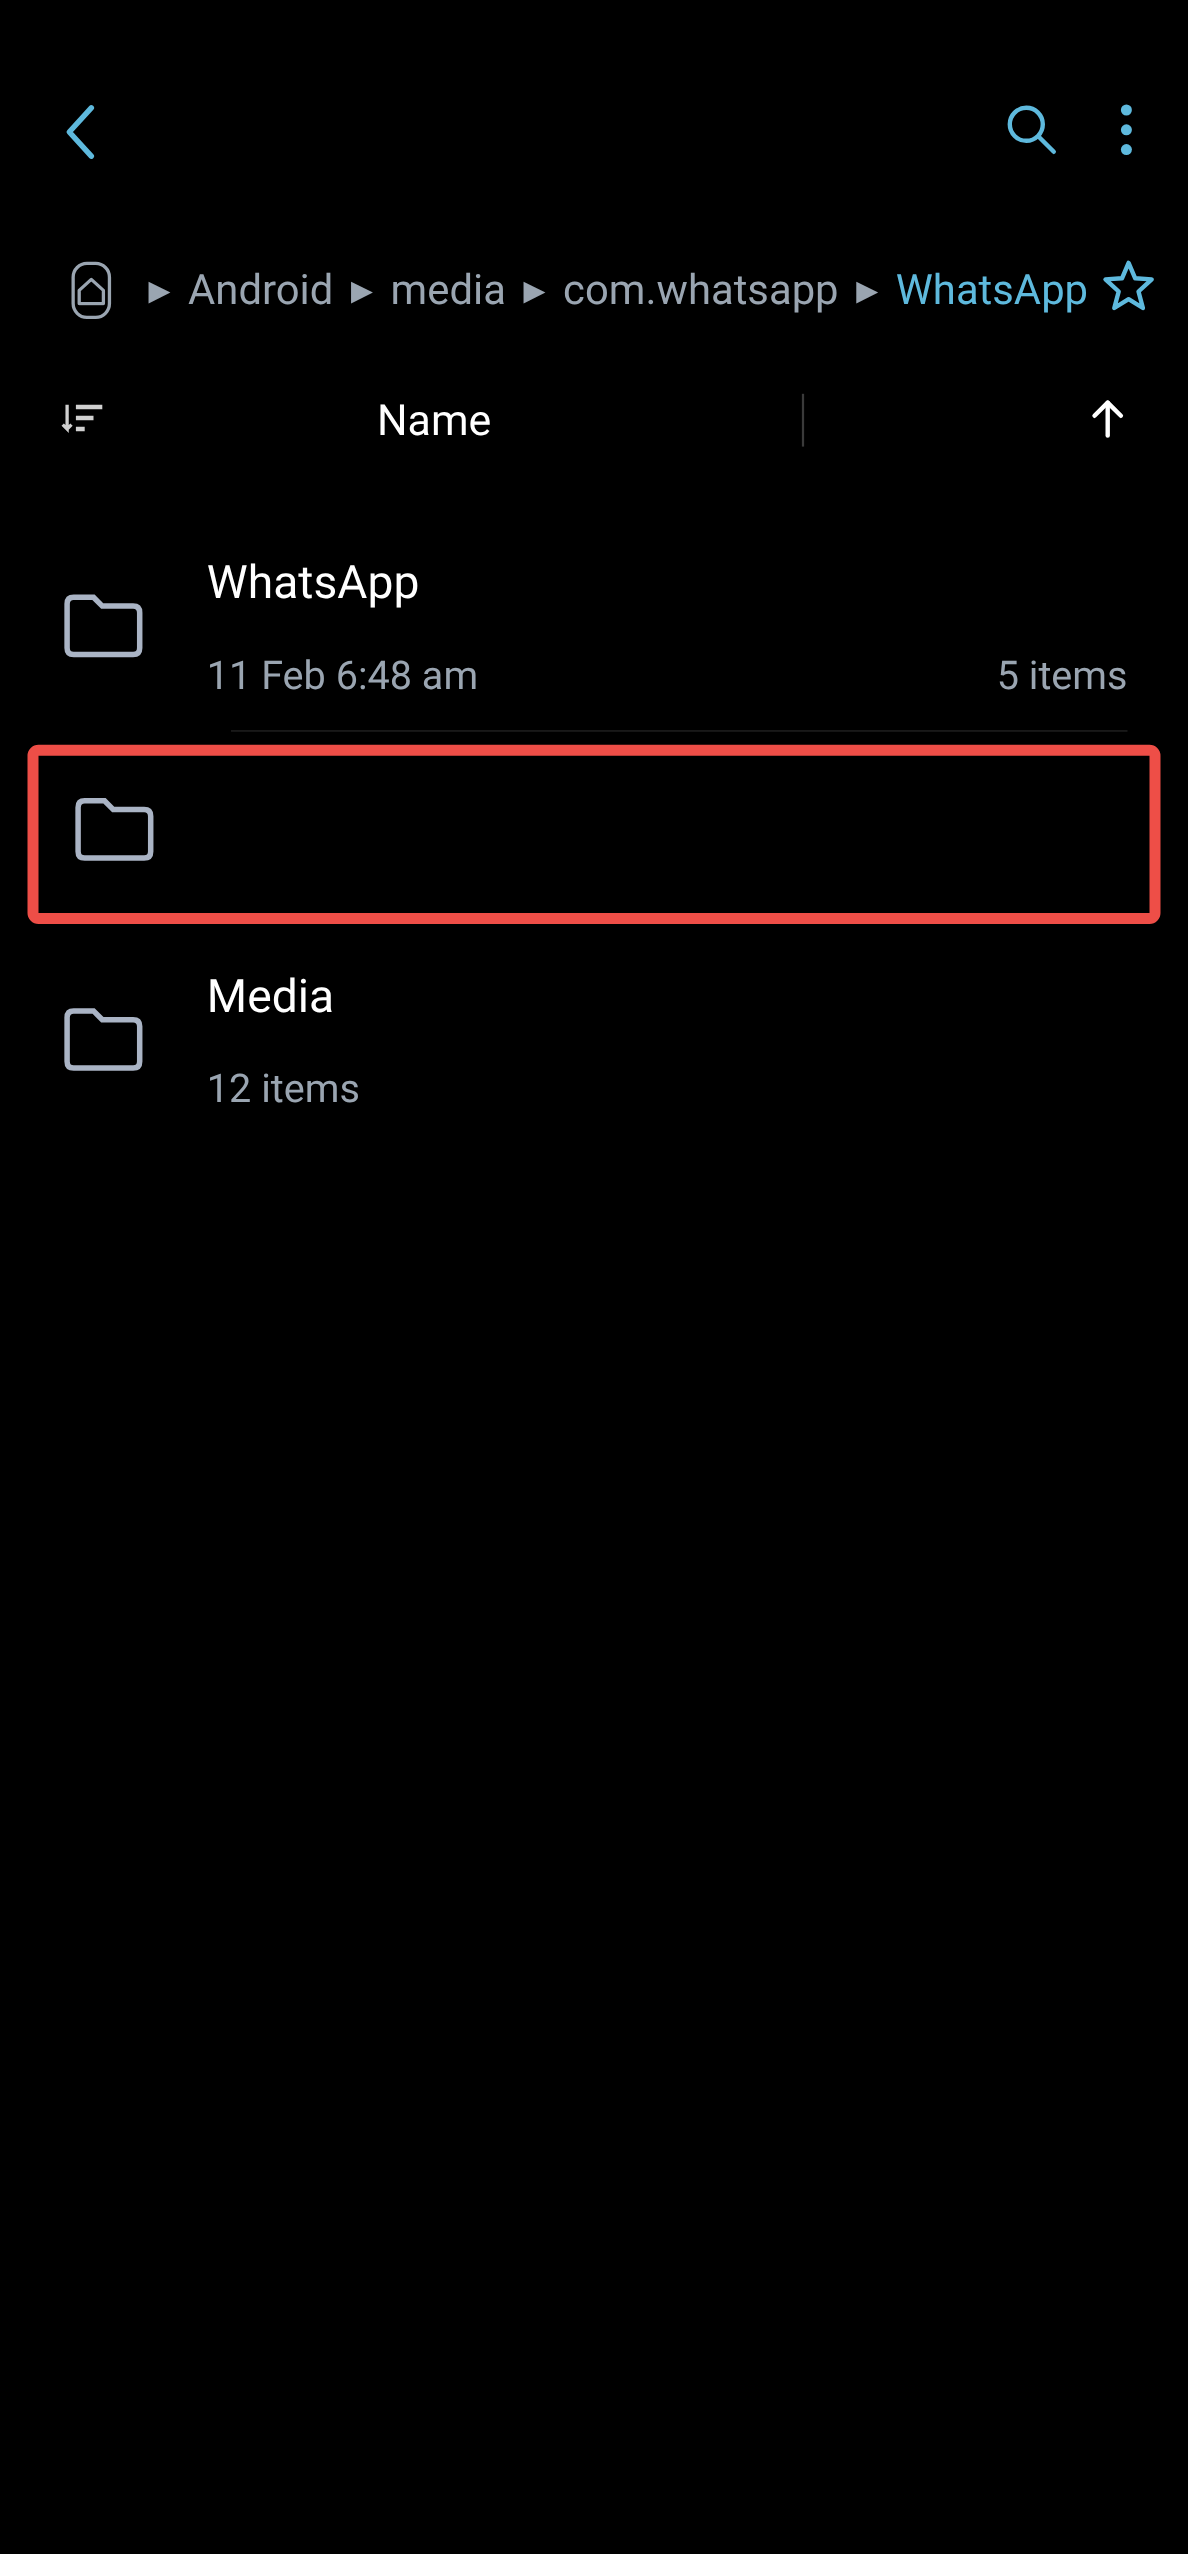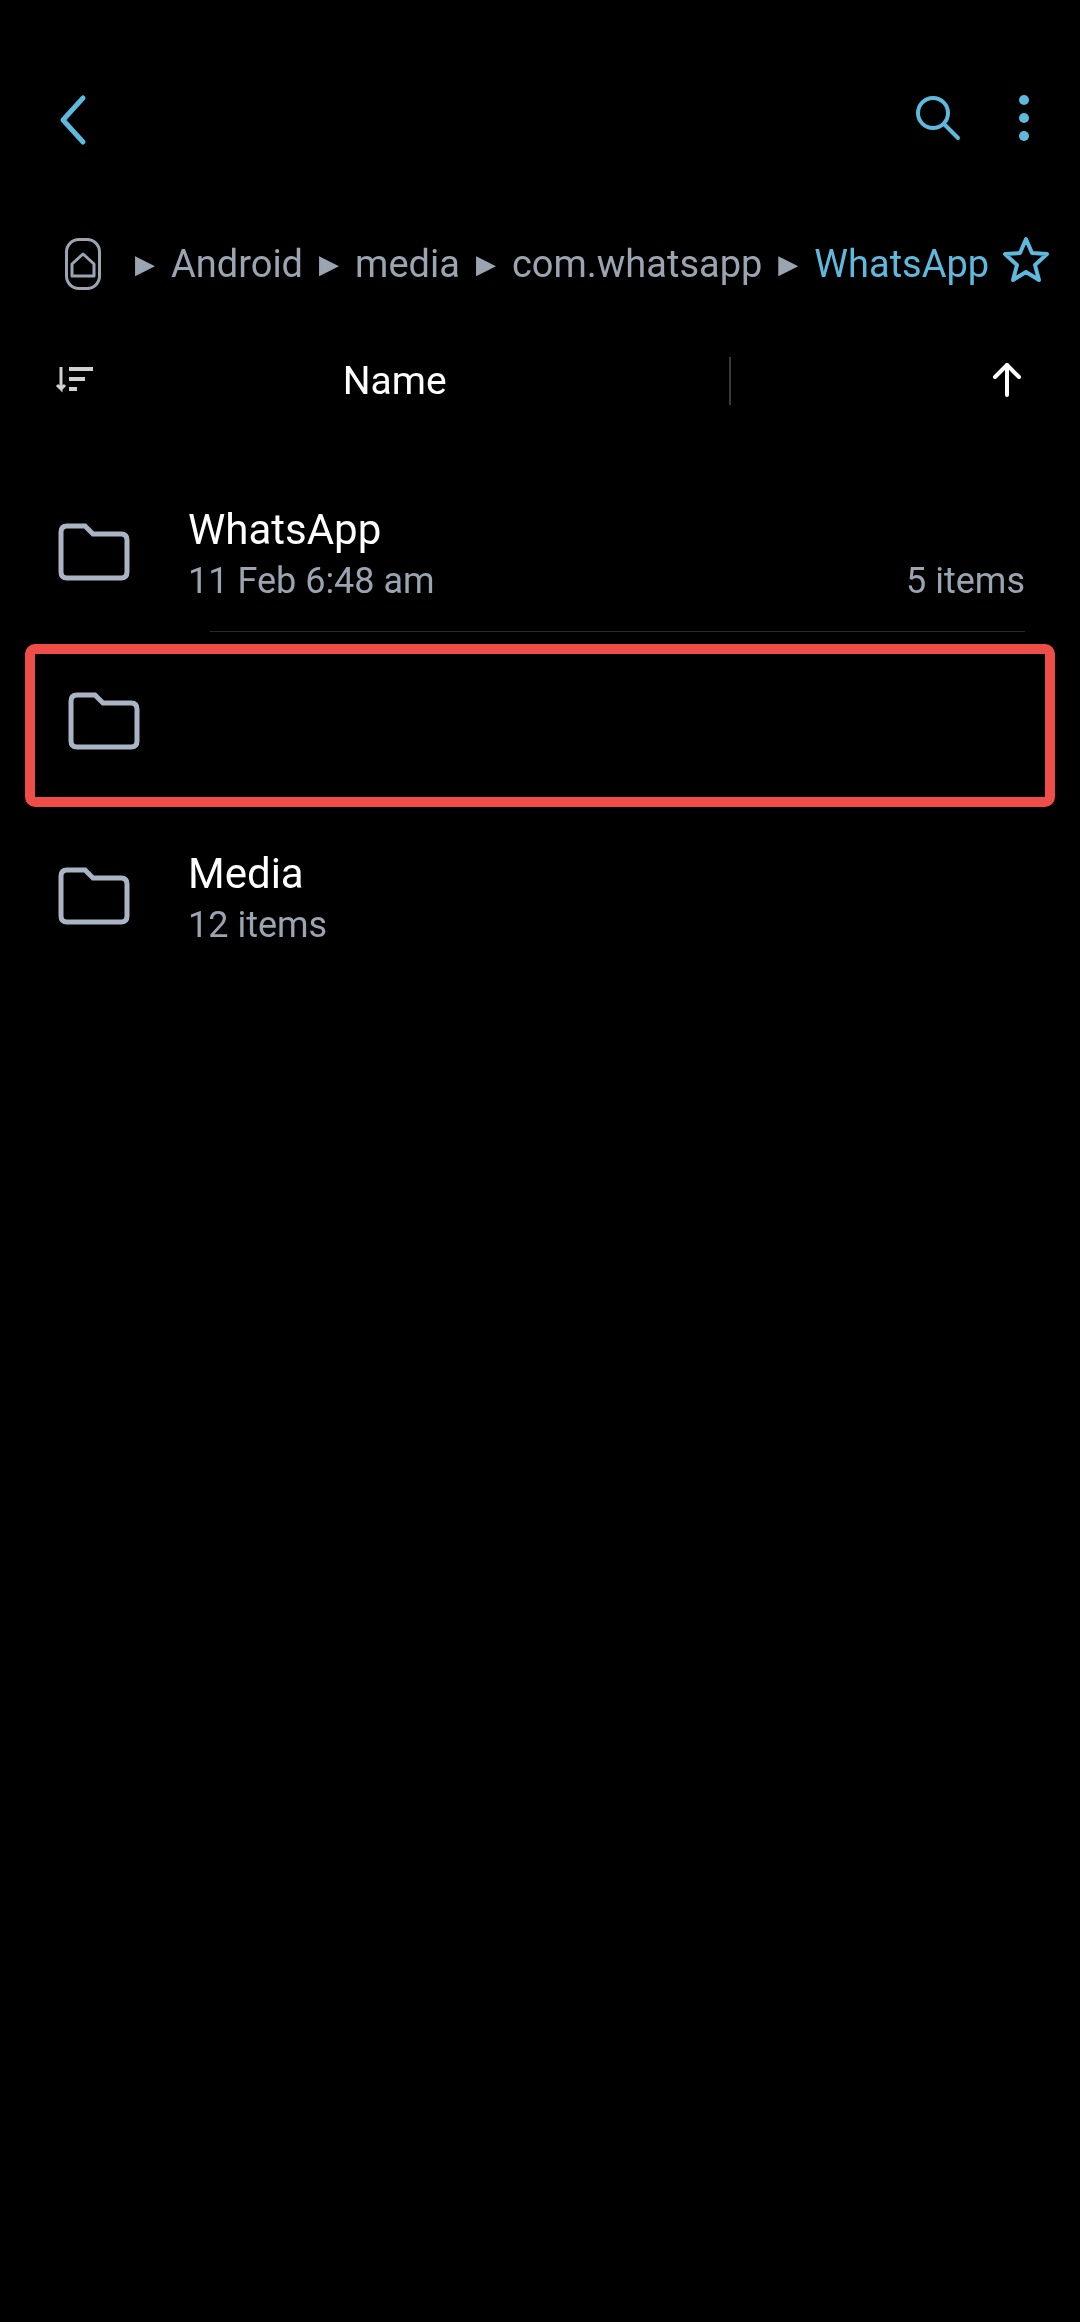--- a/index.html
+++ b/index.html
@@ -115,20 +115,21 @@
     .item-content {
       flex: 1;
       display: flex;
       flex-direction: column;
       gap: 6px;
     }
     .item-row {
       display: flex;
       justify-content: space-between;
       align-items: flex-end;
+      margin-top: 32px;
     }
     .item-name {
       font-size: 42px;
       color: #ffffff;
       font-weight: 400;
     }
     .item-date {
       font-size: 36px;
       color: #9aa5b1;
     }

